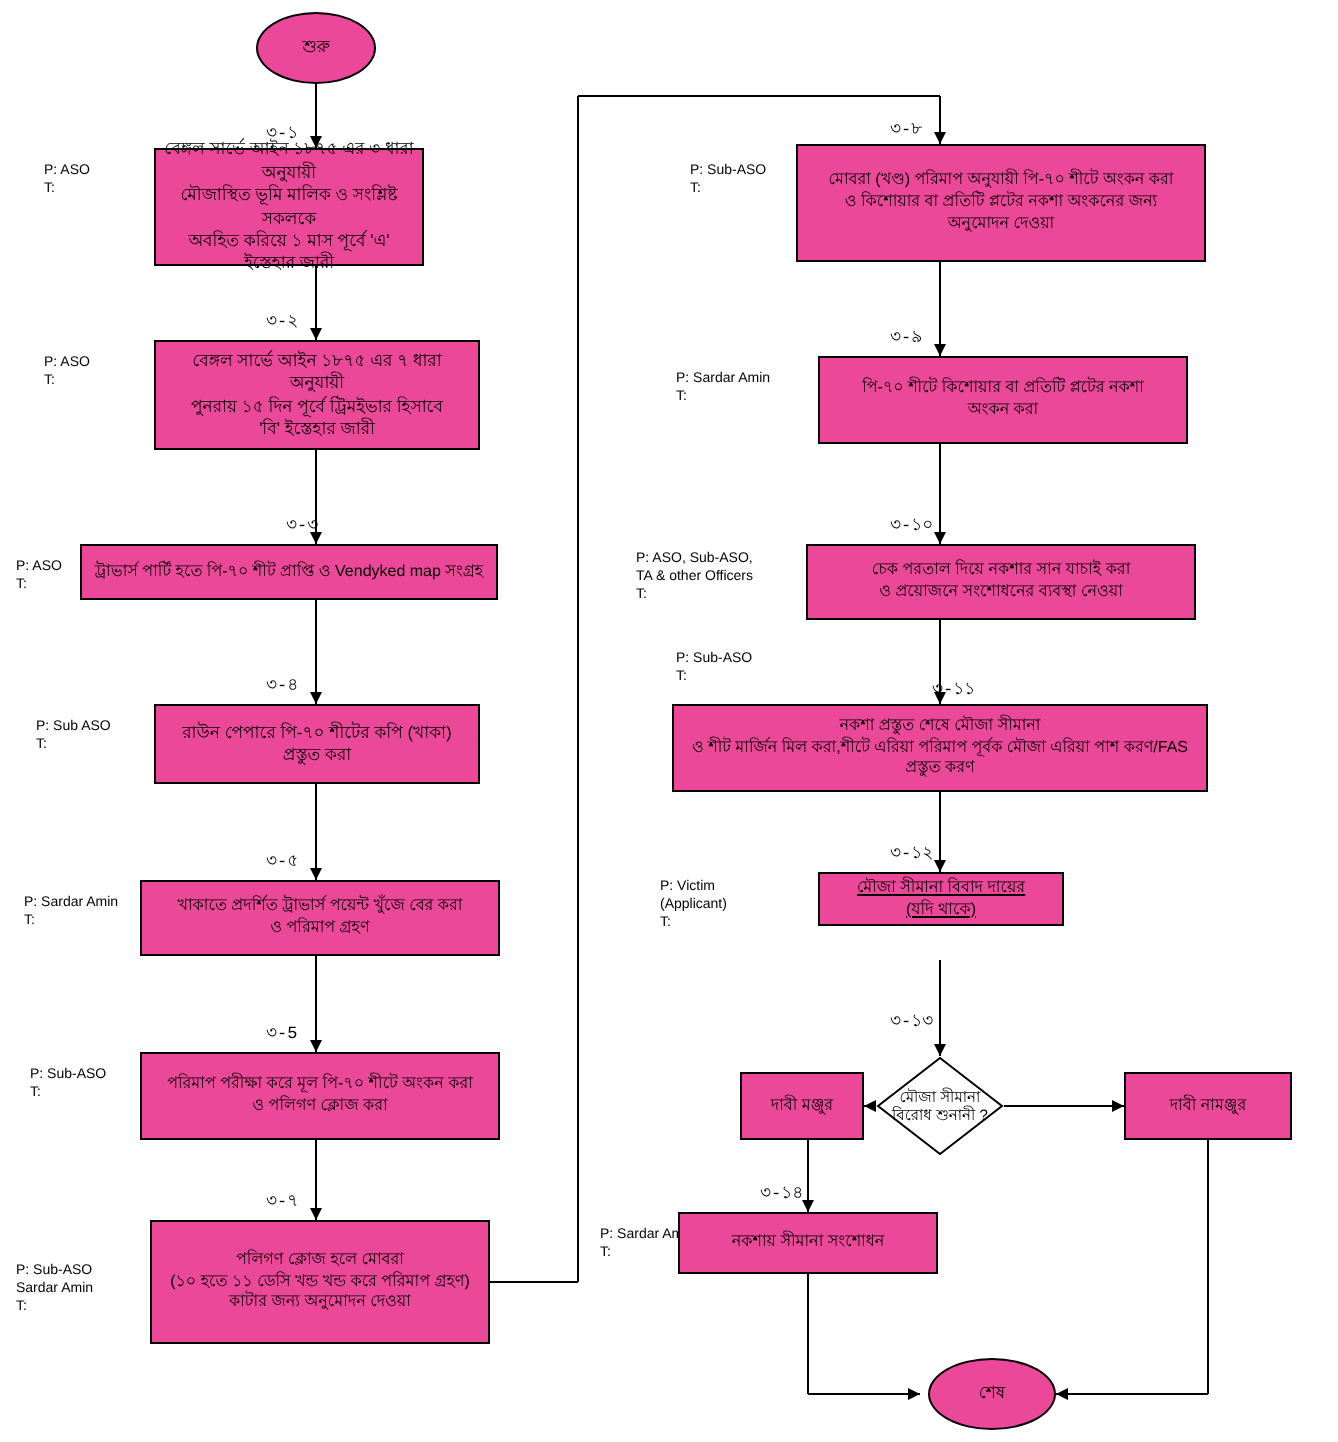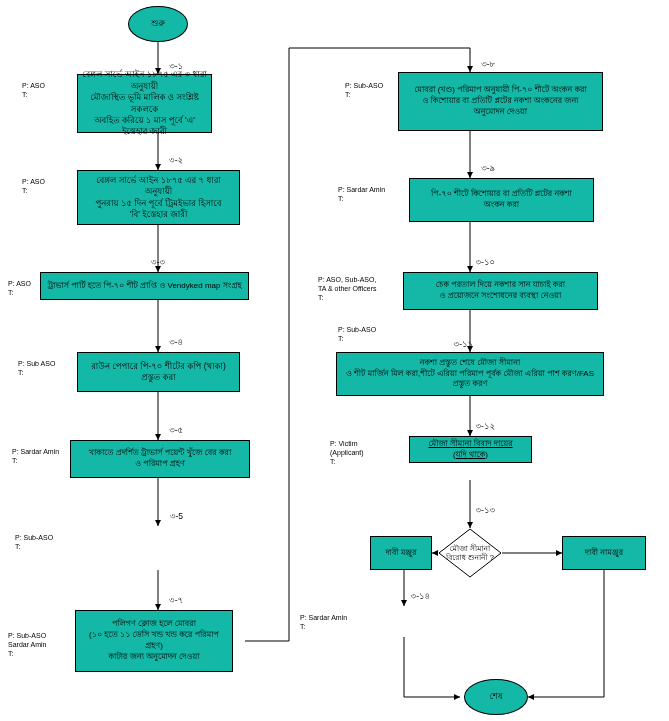--- a/index.html
+++ b/index.html
@@ -1,23 +1,23 @@
 <!DOCTYPE html>
 <html><head>
 <meta charset="utf-8">
 <style>
   html,body{margin:0;padding:0;background:#ffffff;}
   body{width:669px;height:721px;position:relative;font-family:"Liberation Sans", sans-serif;color:#000;}
   #canvas{position:absolute;left:0;top:0;width:669px;height:721px;}
   svg#wires{position:absolute;left:0;top:0;width:669px;height:721px;}
-  .node{position:absolute;box-sizing:border-box;border:1px solid #000;background:#14b8a6;
+  .node{position:absolute;box-sizing:border-box;border:1px solid #000;background:#ec4899;
         display:flex;align-items:center;justify-content:center;text-align:center;
         font-size:8.5px;line-height:1.35;padding:2px 4px;white-space:pre-line;}
   .term{border-radius:50%;}
-  .stepno{position:absolute;font-size:8.5px;text-align:right;white-space:pre-line;}
+  .stepno{position:absolute;font-size:8.5px;text-align:left;white-space:pre-line;font-family:Liberation Mono, monospace;}
   .actor{position:absolute;font-size:7px;line-height:1.25;text-align:left;white-space:pre-line;}
   .diamond-wrap{position:absolute;}
   .diamond-label{position:absolute;font-size:7.5px;text-align:center;line-height:1.2;white-space:pre-line;
         display:flex;align-items:center;justify-content:center;}
 </style>
 </head>
 <body>
 
 <div id="canvas">
 
@@ -83,46 +83,48 @@
 মৌজাস্থিত ভূমি মালিক ও সংশ্লিষ্ট সকলকে
 অবহিত করিয়ে ১ মাস পূর্বে 'এ' ইস্তেহার জারী</div>
 
   <div class="stepno" style="left:133px;top:154px;width:50px;">৩-২</div>
   <div class="actor" style="left:22px;top:178px;width:64px;">P: ASO
 T:</div>
   <div class="node" style="left:77px;top:170px;width:163px;height:55px;">বেঙ্গল সার্ভে আইন ১৮৭৫ এর ৭ ধারা অনুযায়ী
 পুনরায় ১৫ দিন পূর্বে ট্রিমইভার হিসাবে
 'বি' ইস্তেহার জারী</div>
 
-  <div class="stepno" style="left:115px;top:256px;width:50px;">৩-৩</div>
+  <div class="stepno" style="left:143px;top:256px;width:50px;">৩-৩</div>
   <div class="actor" style="left:8px;top:280px;width:64px;">P: ASO
 T:</div>
   <div class="node" style="left:40px;top:272px;width:209px;height:28px;font-size:8px;">ট্রাভার্স পার্টি হতে পি-৭০ শীট প্রাপ্তি ও Vendyked map সংগ্রহ</div>
 
   <div class="stepno" style="left:133px;top:336px;width:50px;">৩-৪</div>
   <div class="actor" style="left:18px;top:360px;width:64px;">P: Sub ASO
 T:</div>
   <div class="node" style="left:77px;top:352px;width:163px;height:40px;">রাউন পেপারে পি-৭০ শীটের কপি (খাকা)
 প্রস্তুত করা</div>
 
   <div class="stepno" style="left:133px;top:424px;width:50px;">৩-৫</div>
   <div class="actor" style="left:12px;top:448px;width:70px;">P: Sardar Amin
 T:</div>
   <div class="node" style="left:70px;top:440px;width:180px;height:38px;font-size:8px;">খাকাতে প্রদর্শিত ট্রাভার্স পয়েন্ট খুঁজে বের করা
 ও পরিমাপ গ্রহণ</div>
 
   <div class="stepno" style="left:133px;top:510px;width:50px;">৩-5</div>
   <div class="actor" style="left:15px;top:534px;width:64px;">P: Sub-ASO
 T:</div>
+  <div class="node" style="left:70px;top:526px;width:180px;height:44px;font-size:8px;">পরিমাপ পরীক্ষা করে মূল পি-৭০ শীটে অংকন করা
+ও পলিগণ ক্লোজ করা</div>
 
   <div class="stepno" style="left:133px;top:594px;width:50px;">৩-৭</div>
   <div class="actor" style="left:8px;top:632px;width:68px;">P: Sub-ASO
    Sardar Amin
 T:</div>
-  <div class="node" style="left:75px;top:610px;width:158px;height:62px;font-size:8px;">পলিগণ ক্লোজ হলে মোবরা
+  <div class="node" style="left:75px;top:610px;width:170px;height:62px;font-size:8px;">পলিগণ ক্লোজ হলে মোবরা
 (১০ হতে ১১ ডেসি খন্ড খন্ড করে পরিমাপ গ্রহণ)
 কাটার জন্য অনুমোদন দেওয়া</div>
 
   <div class="stepno" style="left:445px;top:58px;width:50px;">৩-৮</div>
   <div class="actor" style="left:345px;top:82px;width:64px;">P: Sub-ASO
 T:</div>
   <div class="node" style="left:398px;top:72px;width:205px;height:59px;font-size:8px;">মোবরা (খণ্ড) পরিমাপ অনুযায়ী পি-৭০ শীটে অংকন করা
 ও কিশোয়ার বা প্রতিটি প্লটের নকশা অংকনের জন্য
 অনুমোদন দেওয়া</div>
 
@@ -132,21 +134,21 @@
   <div class="node" style="left:409px;top:178px;width:185px;height:44px;font-size:8px;">পি-৭০ শীটে কিশোয়ার বা প্রতিটি প্লটের নকশা
 অংকন করা</div>
 
   <div class="stepno" style="left:445px;top:256px;width:50px;">৩-১০</div>
   <div class="actor" style="left:318px;top:276px;width:88px;">P: ASO, Sub-ASO,
 TA &amp; other Officers
 T:</div>
   <div class="node" style="left:403px;top:272px;width:195px;height:38px;font-size:8px;">চেক পরতাল দিয়ে নকশার সান যাচাই করা
 ও প্রয়োজনে সংশোধনের ব্যবস্থা নেওয়া</div>
 
-  <div class="stepno" style="left:423px;top:338px;width:50px;">৩-১১</div>
+  <div class="stepno" style="left:466px;top:338px;width:50px;">৩-১১</div>
   <div class="actor" style="left:338px;top:326px;width:64px;">P: Sub-ASO
 T:</div>
   <div class="node" style="left:336px;top:352px;width:268px;height:44px;font-size:8px;">নকশা প্রস্তুত শেষে মৌজা সীমানা
 ও শীট মার্জিন মিল করা,শীটে এরিয়া পরিমাপ পূর্বক মৌজা এরিয়া পাশ করণ/FAS প্রস্তুত করণ</div>
 
   <div class="stepno" style="left:445px;top:420px;width:50px;">৩-১২</div>
   <div class="actor" style="left:330px;top:440px;width:70px;">P: Victim
    (Applicant)
 T:</div>
   <div class="node" style="left:409px;top:436px;width:123px;height:27px;font-size:8px;text-decoration:underline;">মৌজা সীমানা বিবাদ দায়ের
@@ -164,14 +166,15 @@
 বিরোধ শুনানী ?</div>
   </div>
 
   <div class="node" style="left:562px;top:536px;width:84px;height:34px;font-size:8px;">দাবী নামঞ্জুর</div>
 
   <div class="node" style="left:370px;top:536px;width:62px;height:34px;font-size:8px;">দাবী মঞ্জুর</div>
 
   <div class="stepno" style="left:380px;top:590px;width:50px;">৩-১৪</div>
   <div class="actor" style="left:300px;top:614px;width:70px;">P: Sardar Amin
 T:</div>
+  <div class="node" style="left:339px;top:606px;width:130px;height:31px;font-size:8px;">নকশায় সীমানা সংশোধন</div>
 
 </div>
 
 </body></html>

